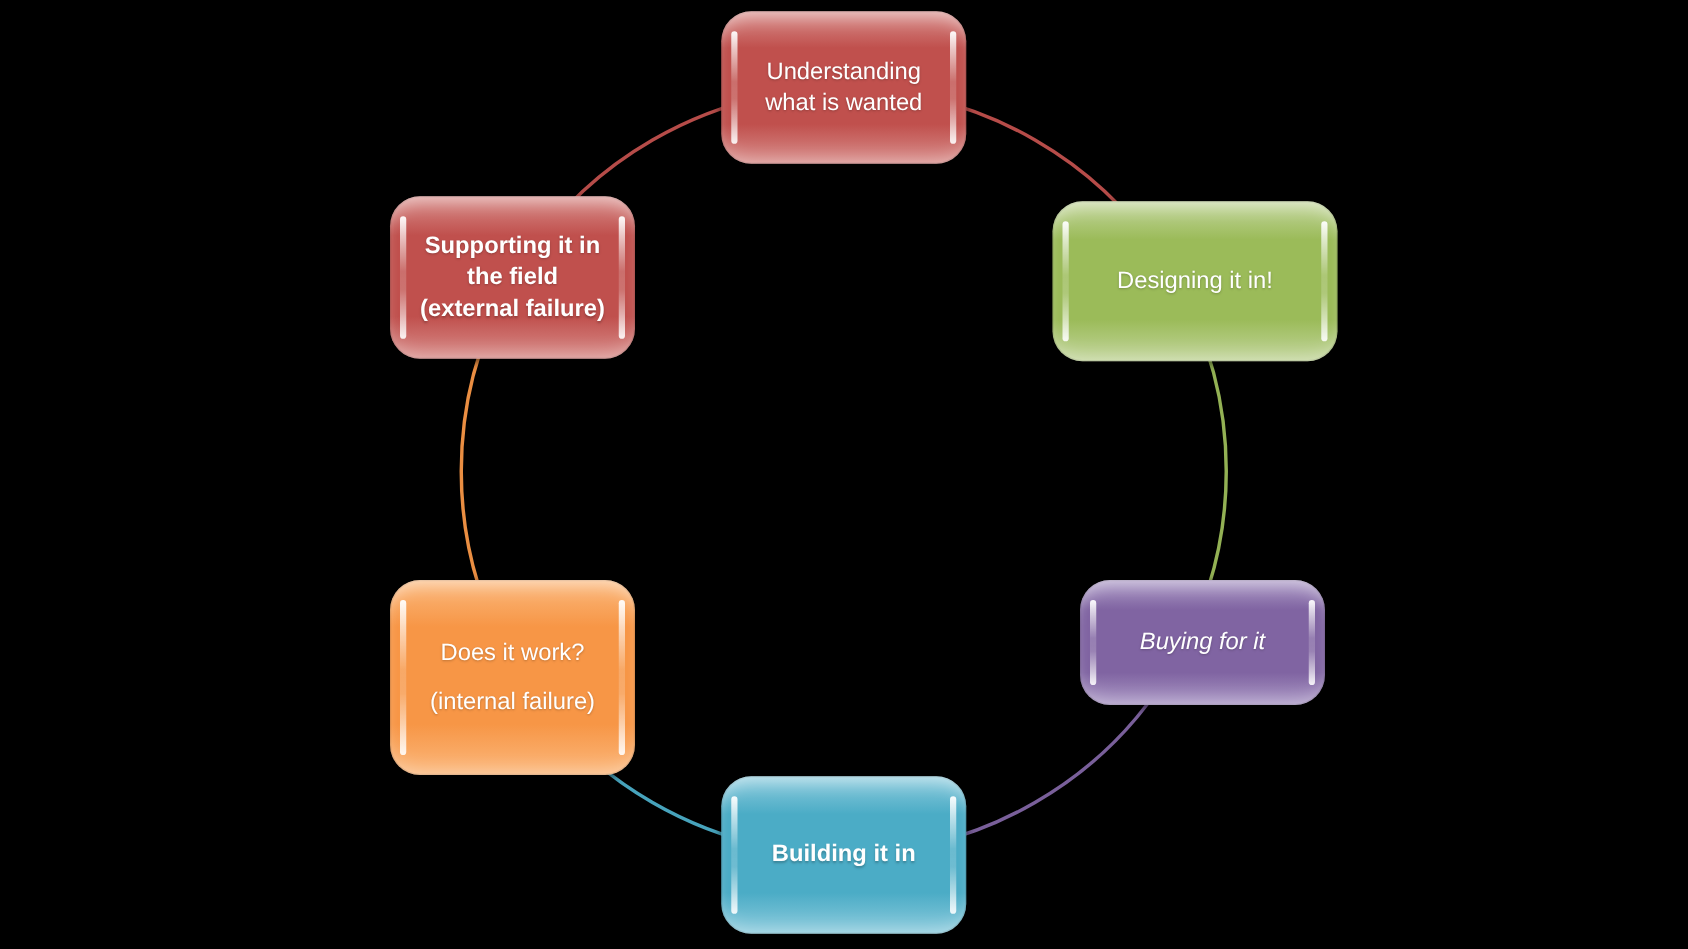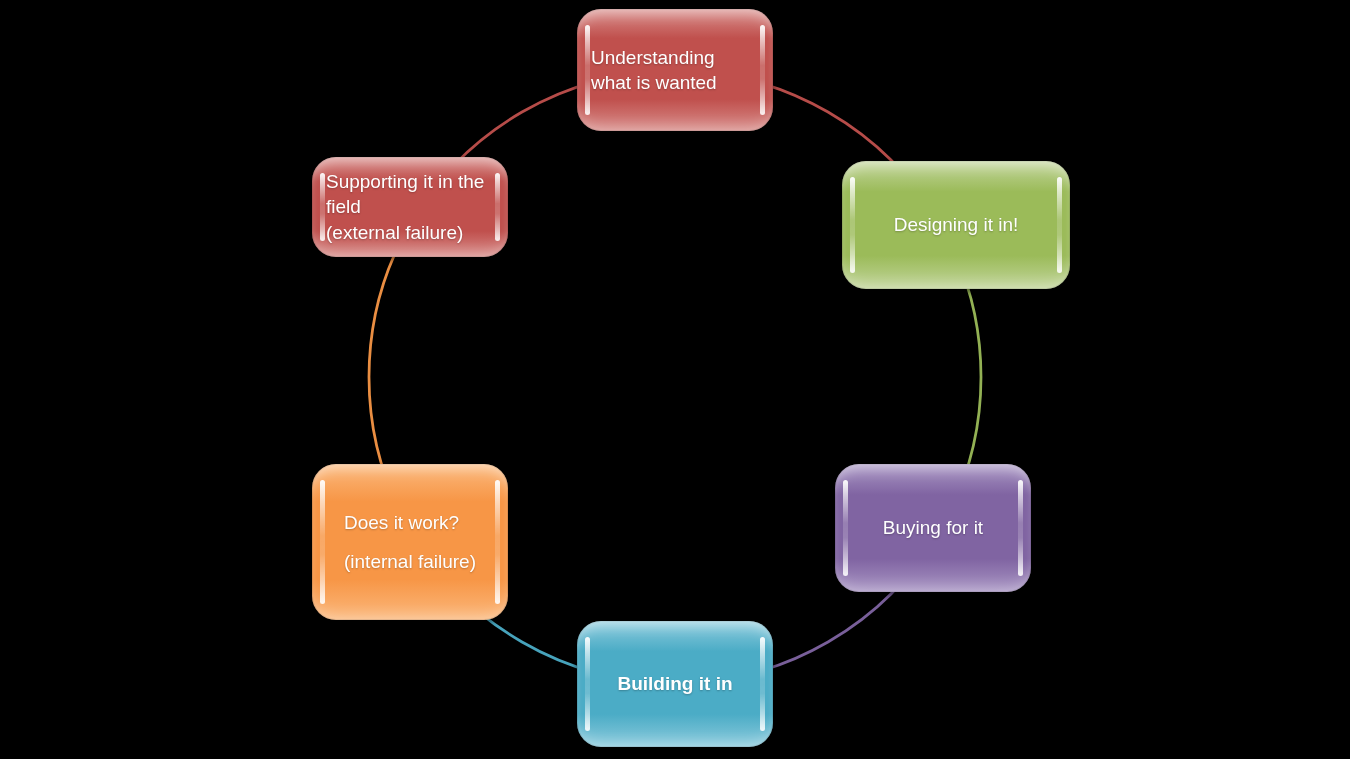--- a/index.html
+++ b/index.html
@@ -10,20 +10,21 @@
     overflow:hidden;
     font-family:"Liberation Sans", sans-serif;
   }
   .arcs{position:absolute;left:0;top:0;}
   .arcs path{fill:none;stroke-width:2.75;stroke-linecap:round;opacity:.95;}
 
   .node{
     position:absolute;
     border-radius:24px;
     display:flex;align-items:center;justify-content:center;
+    text-align:center;
     color:#fff;
     font-size:19px;line-height:1.32;
     background:
       linear-gradient(180deg, var(--l) 0%, var(--c) 24%, var(--c) 74%, var(--l) 100%);
     box-shadow:
       inset 0 12px 14px -8px rgba(255,255,255,.55),
       inset 0 -12px 16px -10px rgba(255,255,255,.40),
       inset 0 0 0 1px rgba(0,0,0,.12),
       0 2px 7px rgba(0,0,0,.55);
     text-shadow:0 1px 2px rgba(0,0,0,.25);
@@ -39,24 +40,24 @@
   .node::after{right:8px;}
 
   .node-text{max-width:168px;margin:0 auto;position:relative;z-index:2;}
   .node-sublabel{display:block;}
   .node-sublabel.spaced{margin-top:13px;}
   .node-sublabel:empty{display:none;}
 
   
   .n0{left:577px;top:9px;width:196px;height:122px;}
   .n1{left:842px;top:161px;width:228px;height:128px;}
-  .n2{left:835px;top:464px;width:196px;height:128px;}
+  .n2{left:864px;top:464px;width:196px;height:100px;font-style:italic;}
   .n3{left:577px;top:621px;width:196px;height:126px;font-weight:bold;}
   .n4{left:312px;top:464px;width:196px;height:156px;}
-  .n5{left:312px;top:157px;width:196px;height:100px;}
+  .n5{left:312px;top:157px;width:196px;height:130px;font-weight:bold;}
 </style>
 </head>
 <body>
 
 <div class="stage">
 
   <svg class="arcs" width="1350" height="759" viewBox="0 0 1350 759">
     <path d="M 675 71 A 306 306 0 0 1 940 224" stroke="#C0504D"></path>
     <path d="M 940 224 A 306 306 0 0 1 940 530" stroke="#9BBB59"></path>
     <path d="M 940 530 A 306 306 0 0 1 675 683" stroke="#8064A2"></path>

